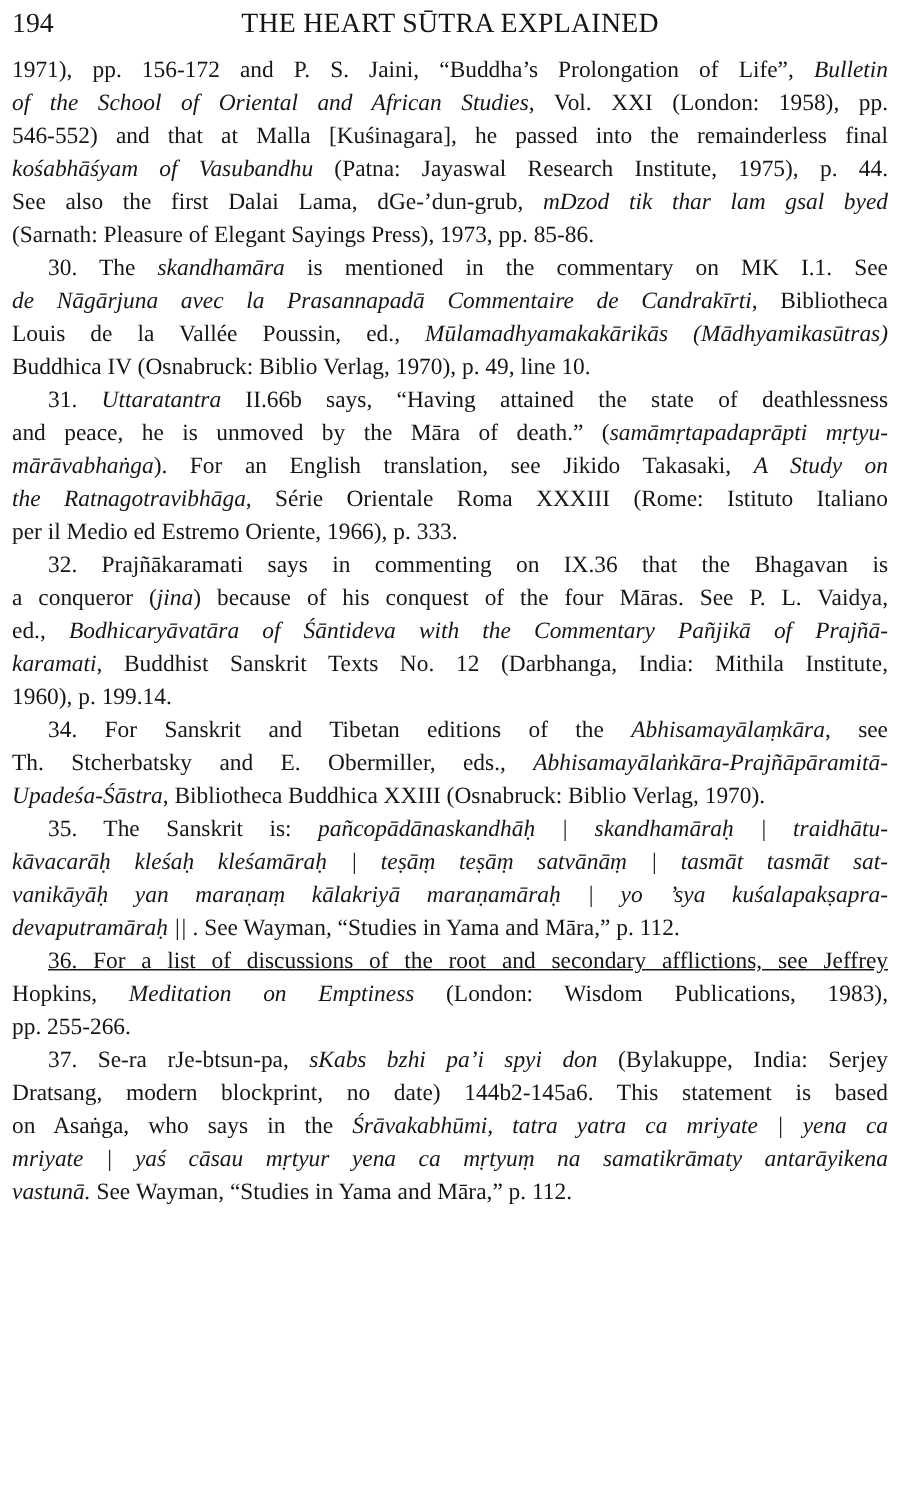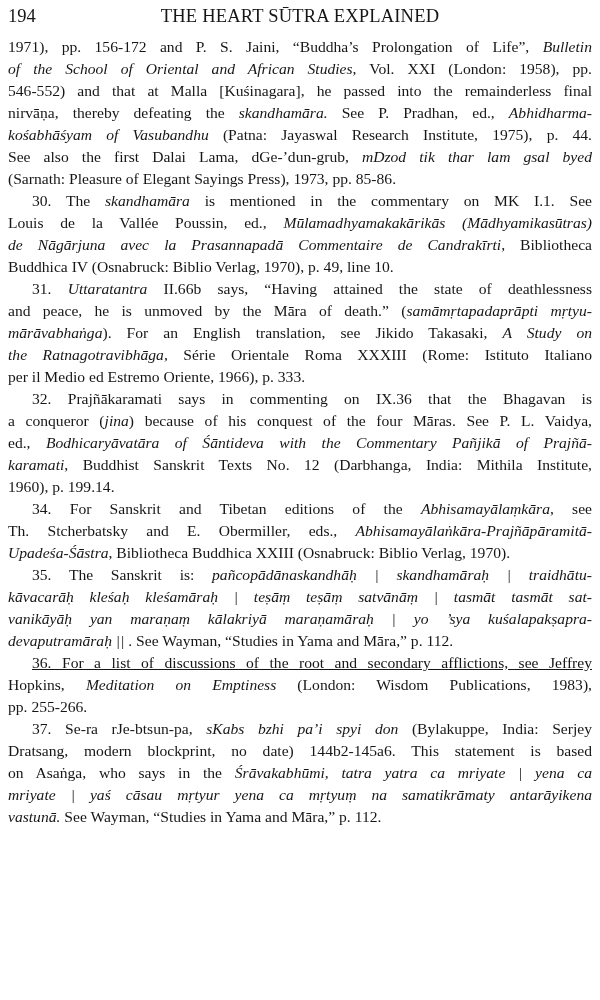--- a/index.html
+++ b/index.html
@@ -33,29 +33,28 @@
 <div class="page">
   <div class="header">
     <span class="num">194</span>
     <span class="title">THE HEART SŪTRA EXPLAINED</span>
   </div>
   <div class="body" id="body">
       <p>
         <span class="line"><span>1971), pp. 156-172 and P. S. Jaini, “Buddha’s Prolongation of Life”, </span><i>Bulletin</i></span>
         <span class="line"><i>of the School of Oriental and African Studies</i><span>, Vol. XXI (London: 1958), pp.</span></span>
         <span class="line"><span>546-552) and that at Malla [Kuśinagara], he passed into the remainderless final</span></span>
-        <span class="line"><span>nirvāṇa, thereby defeating the </span><i>skandhamāra.</i><span>  See P. Pradhan, ed., </span><i>Abhidharma-</i></span>
         <span class="line"><i>kośabhāśyam of Vasubandhu</i><span> (Patna: Jayaswal Research Institute, 1975), p. 44.</span></span>
         <span class="line"><span>See also the first Dalai Lama, dGe-’dun-grub, </span><i>mDzod tik thar lam gsal byed</i></span>
         <span class="line last"><span>(Sarnath: Pleasure of Elegant Sayings Press), 1973, pp. 85-86.</span></span>
       </p>
       <p>
         <span class="line" style="padding-left: 24px;"><span>30. The </span><i>skandhamāra</i><span> is mentioned in the commentary on MK I.1.  See</span></span>
+        <span class="line"><i>de Nāgārjuna avec la Prasannapadā Commentaire de Candrakīrti</i><span>, Bibliotheca</span></span>
         <span class="line"><span>Louis de la Vallée Poussin, ed., </span><i>Mūlamadhyamakakārikās (Mādhyamikasūtras)</i></span>
-        <span class="line"><i>de Nāgārjuna avec la Prasannapadā Commentaire de Candrakīrti</i><span>, Bibliotheca</span></span>
         <span class="line last"><span>Buddhica IV (Osnabruck: Biblio Verlag, 1970), p. 49, line 10.</span></span>
       </p>
       <p>
         <span class="line" style="padding-left: 24px;"><span>31. </span><i>Uttaratantra</i><span> II.66b says, “Having attained the state of deathlessness</span></span>
         <span class="line"><span>and peace, he is unmoved by the Māra of death.”  (</span><i>samāmṛtapadaprāpti mṛtyu-</i></span>
         <span class="line"><i>mārāvabhaṅga</i><span>).  For an English translation, see Jikido Takasaki, </span><i>A Study on</i></span>
         <span class="line"><i>the Ratnagotravibhāga</i><span>, Série Orientale Roma XXXIII (Rome: Istituto Italiano</span></span>
         <span class="line last"><span>per il Medio ed Estremo Oriente, 1966), p. 333.</span></span>
       </p>
       <p>

